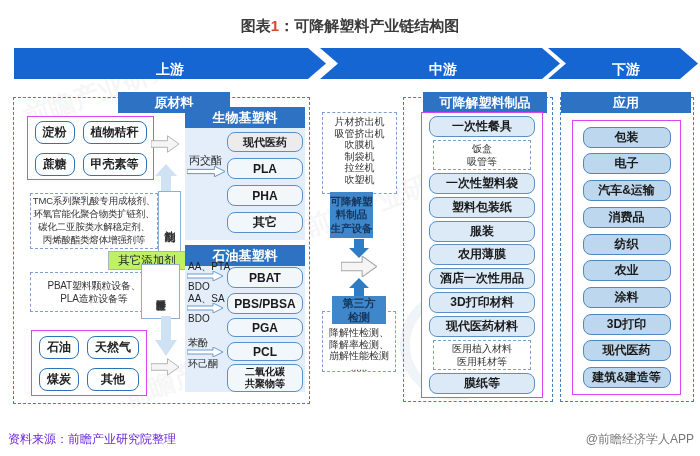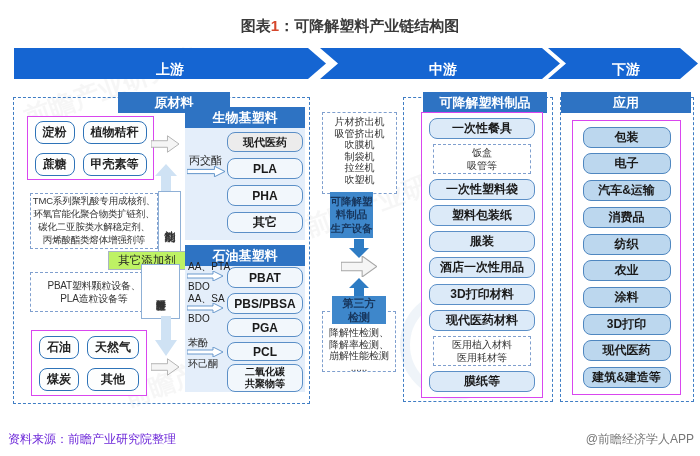--- a/index.html
+++ b/index.html
@@ -224,20 +224,21 @@
 
   <div class="abs stage-box mid-box"></div>
   <div class="abs sec-head" style="left:423px;top:92px;width:124px;">可降解塑料制品</div>
   <div class="abs solid-box list-col" style="left:421px;top:112px;width:120px;height:284px;">
     <div class="prod-item">一次性餐具</div>
     <div class="sub-note pre">饭盒
 吸管等</div>
     <div class="prod-item">一次性塑料袋</div>
     <div class="prod-item">塑料包装纸</div>
     <div class="prod-item">服装</div>
+    <div class="prod-item">农用薄膜</div>
     <div class="prod-item">酒店一次性用品</div>
     <div class="prod-item">3D打印材料</div>
     <div class="prod-item">现代医药材料</div>
     <div class="sub-note pre">医用植入材料
 医用耗材等</div>
     <div class="prod-item">膜纸等</div>
   </div>
 
   <div class="abs stage-box down-box"></div>
   <div class="abs sec-head" style="left:561px;top:92px;width:130px;">应用</div>

